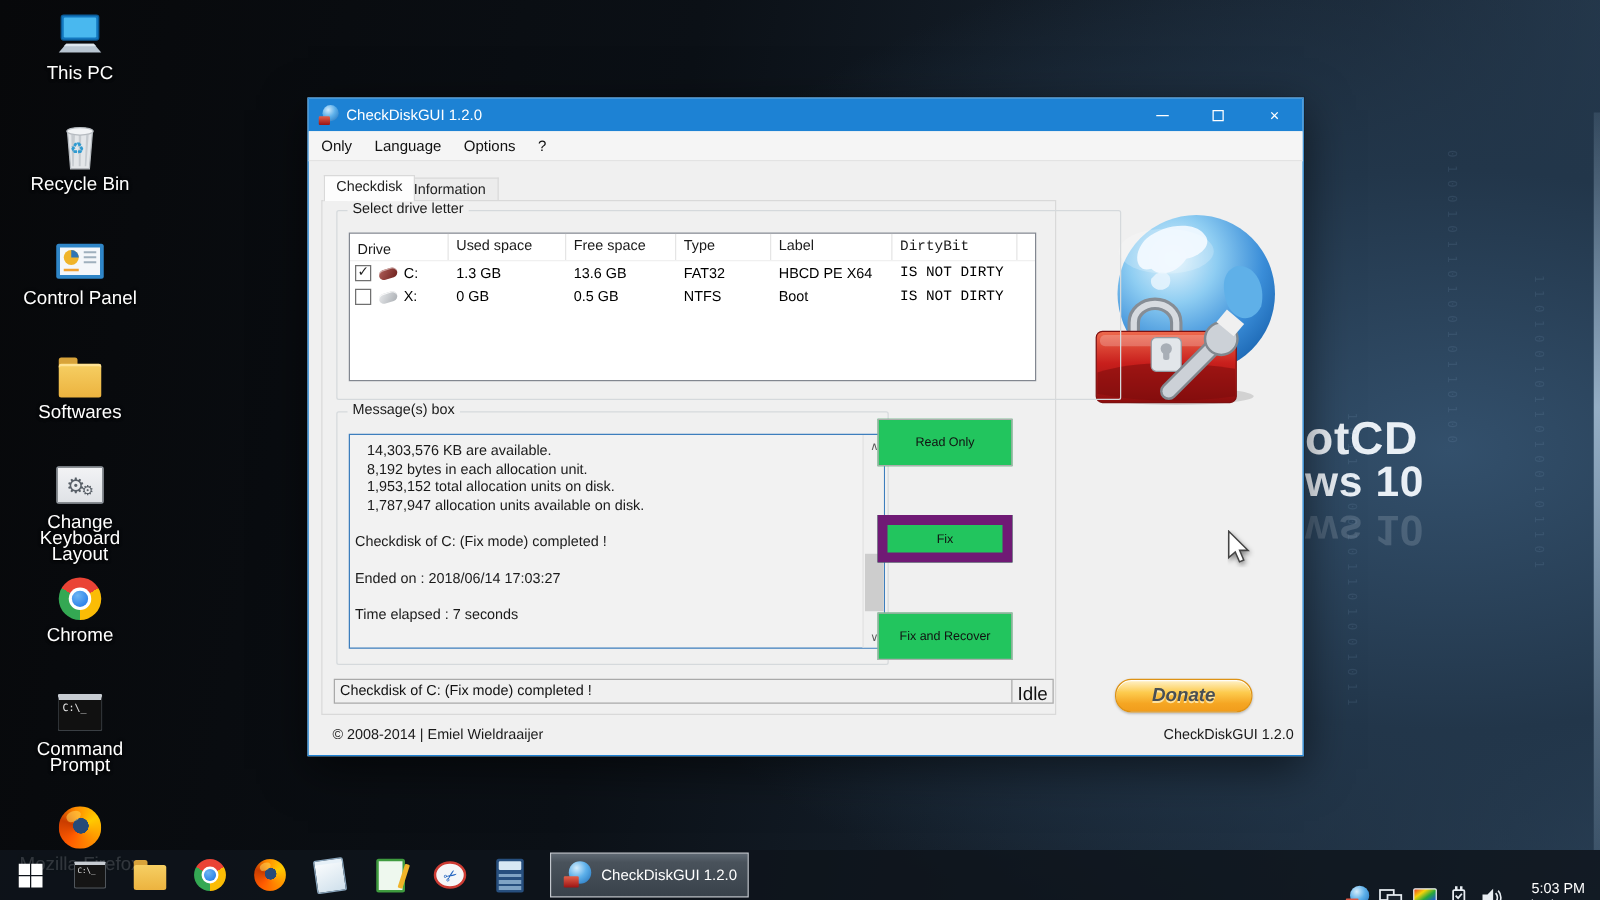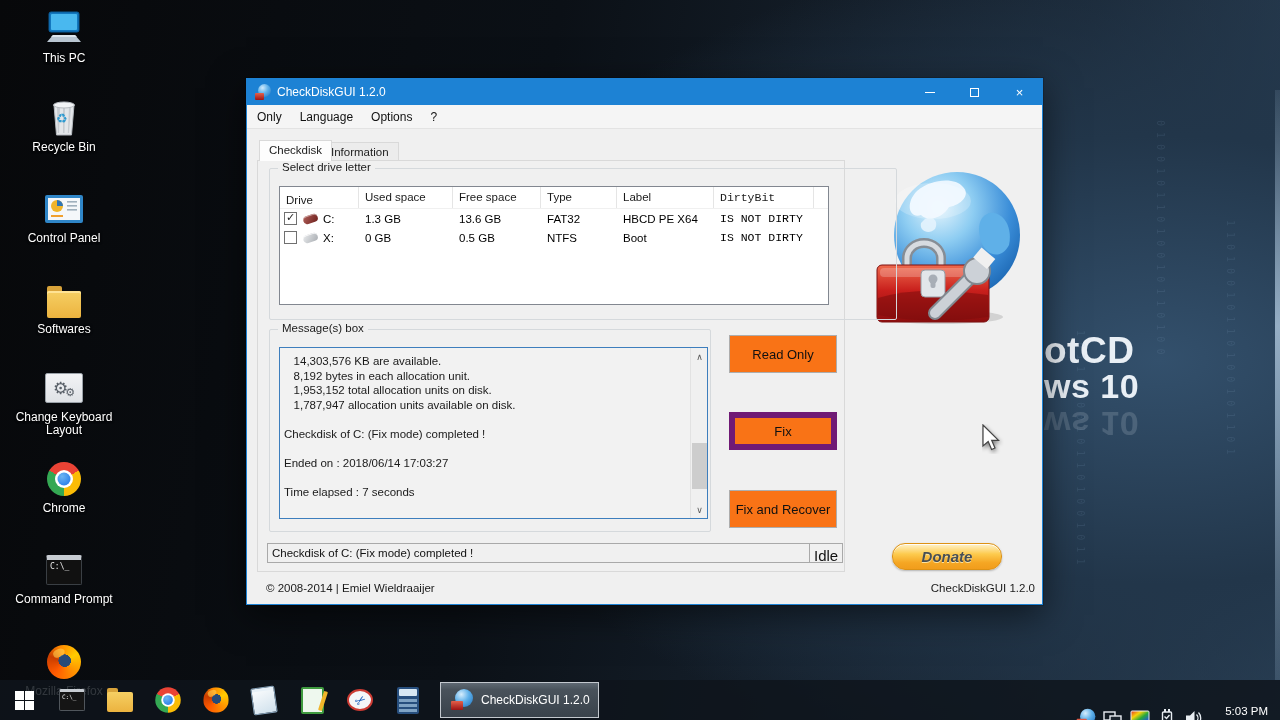--- a/index.html
+++ b/index.html
@@ -15,21 +15,21 @@
   .wp-text { position:absolute; left:1044px; color:#e9eff5; font-weight:700; letter-spacing:.5px; z-index:1; }
   .wp-line1 { top:330px; font-size:37px; }
   .wp-line2 { top:367px; font-size:34px; }
   .wp-mirror { top:404px; font-size:34px; transform:scaleY(-1); opacity:.16; }
   .binary { position:absolute; writing-mode:vertical-rl; font-family:"DejaVu Sans Mono",monospace;
     font-size:10px; letter-spacing:6px; color:rgba(150,185,215,.12); z-index:1; }
 
   
   .desk-icon { position:absolute; left:12px; width:104px; display:flex; flex-direction:column; align-items:center; z-index:2; cursor:default; }
   .desk-icon .glyph { width:42px; height:42px; position:relative; display:flex; align-items:center; justify-content:center; }
-  .desk-icon .lbl { margin-top:2px; font-size:12px; line-height:13px; color:#fff; text-align:center;
+  .desk-icon .lbl { margin-top:2px; font-size:15px; line-height:13px; color:#fff; text-align:center;
     text-shadow:0 1px 2px rgba(0,0,0,.9), 0 0 3px rgba(0,0,0,.7); }
   .desk-icon.dimmed { z-index:2; }
   .desk-icon.dimmed .lbl { opacity:.9; }
 
   .folder-lg { position:relative; width:34px; height:27px; margin-top:8px; }
   .folder-lg::before { content:""; position:absolute; left:0; top:-5px; width:15px; height:8px; background:#d8a33a; border-radius:2px 2px 0 0; }
   .folder-lg::after { content:""; position:absolute; inset:0; background:linear-gradient(180deg,#f6cf63,#ecb33f); border-radius:2px; box-shadow:inset 0 2px 0 #ffe394; }
 
   .ico-chrome { width:34px; height:34px; border-radius:50%;
     background:conic-gradient(from -60deg, #ea4335 0 120deg, #fbbc05 0 240deg, #34a853 0 360deg); position:relative; }
@@ -99,23 +99,23 @@
   
   .msgarea { position:absolute; left:9px; top:17px; width:429px; height:172px; background:#f2f2f2; border:1px solid #3d7ebd; }
   .msgtext { position:absolute; left:4px; top:6px; right:22px; bottom:4px; font-size:11.5px; line-height:14.5px;
     white-space:pre-wrap; color:#1a1a1a; overflow:hidden; }
   .sbar { position:absolute; right:0; top:0; width:17px; height:100%; background:#f0f0f0; border-left:1px solid #e2e2e2; }
   .sbar .arr { position:absolute; left:0; width:17px; height:17px; color:#5a5a5a; font-size:9px; display:flex; align-items:center; justify-content:center; }
   .sbar .arr.up{top:0;} .sbar .arr.dn{bottom:0;}
   .sbar .thumb { position:absolute; left:1px; width:15px; top:95px; height:46px; background:#cdcdcd; }
 
   
-  .btn { position:absolute; left:471px; width:108px; height:38px; background:#f97316; border:1px solid #adadad;
-    font-size:13px; color:#111; display:flex; align-items:center; justify-content:center; font-family:"Liberation Sans",sans-serif; }
-  .btn.focus { border:6px solid #701a75; }
+  .btn { position:absolute; left:444px; width:108px; height:38px; background:#22c55e; border:1px solid #adadad;
+    font-size:10px; color:#111; display:flex; align-items:center; justify-content:center; font-family:"Liberation Sans",sans-serif; }
+  .btn.focus { border:8px solid #701a75; }
   .b1{top:174px;} .b2{top:251px;} .b3{top:329px;}
 
   
   .statusbar { position:absolute; left:9px; top:382px; width:576px; height:20px; border:1px solid #a9a9a9; background:#f0f0f0; }
   .statusbar .smsg { position:absolute; left:4px; top:3px; font-size:11.5px; color:#111; }
   .statusbar .sdiv { position:absolute; left:541px; top:0; width:1px; height:100%; background:#a9a9a9; }
   .statusbar .sidle { position:absolute; left:546px; top:3px; font-size:15px; color:#111; }
 
   .footer-copy { position:absolute; left:19px; top:503px; font-size:11.5px; color:#1a1a1a; }
   .footer-app { position:absolute; right:7px; top:503px; font-size:11.5px; color:#1a1a1a; }

